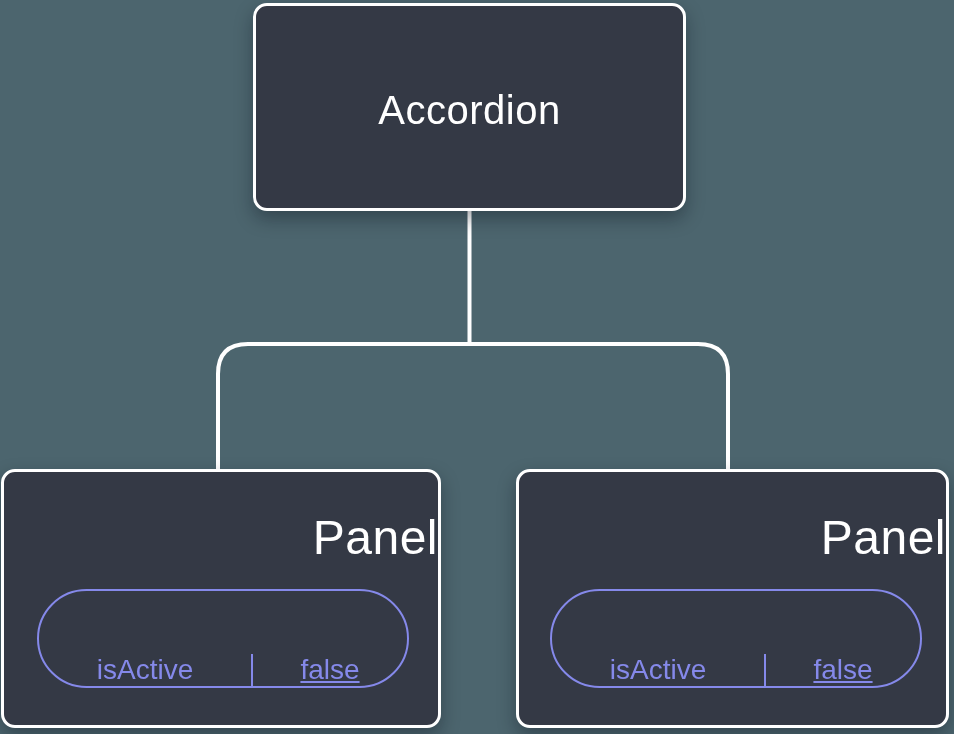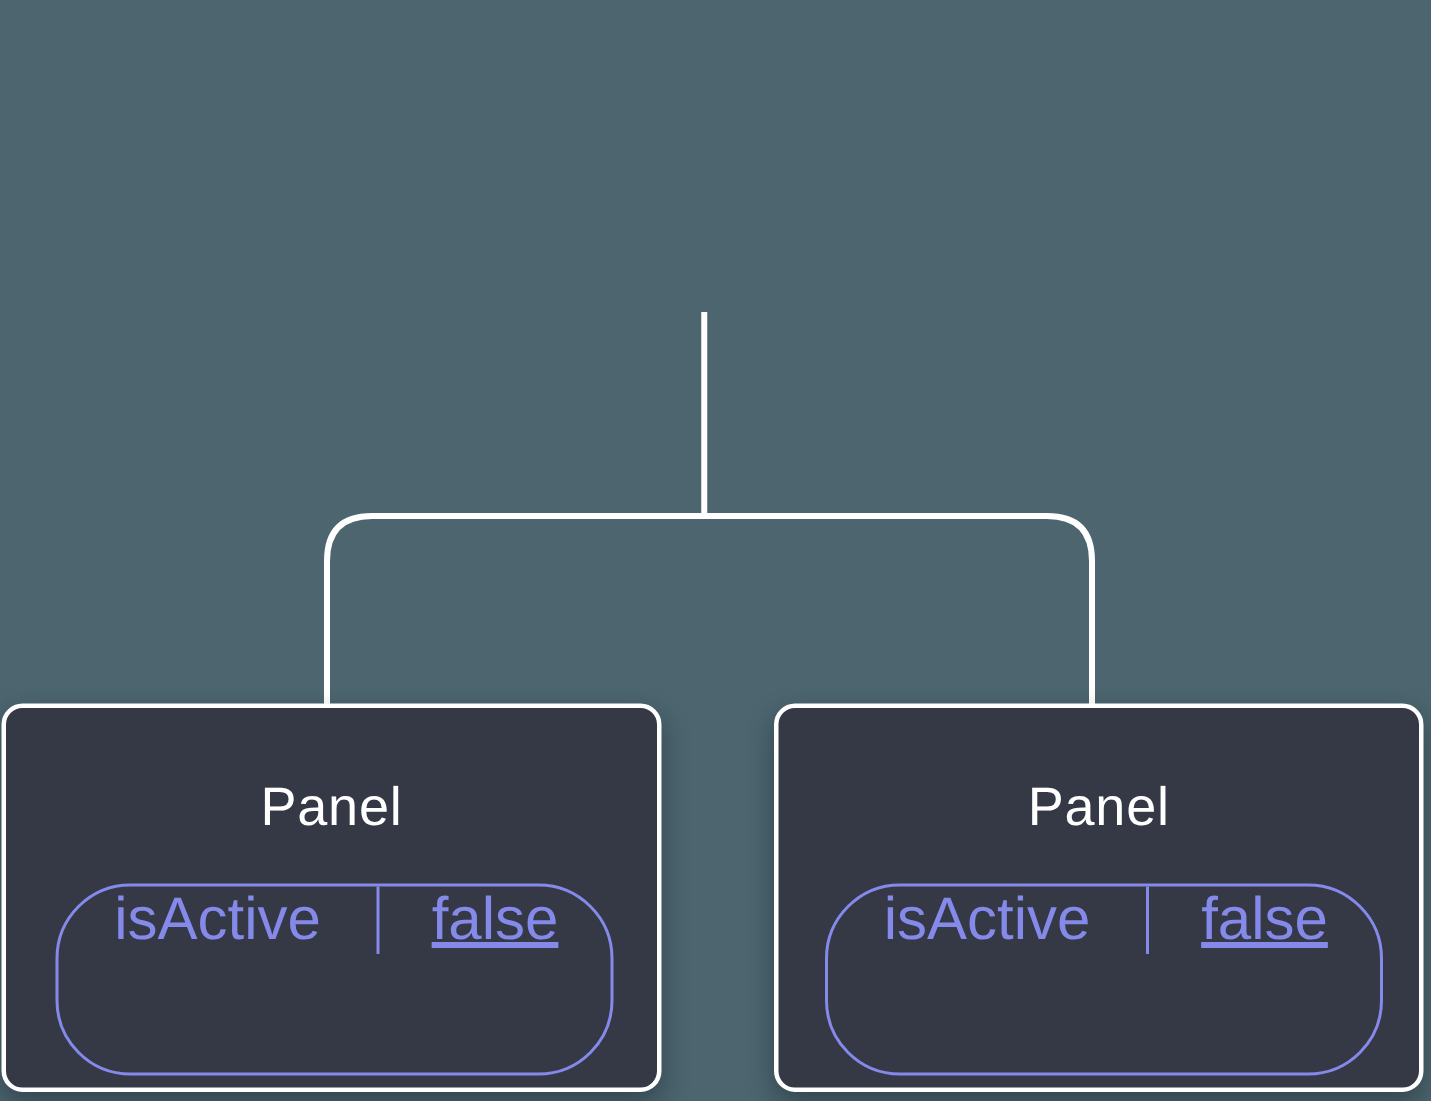--- a/index.html
+++ b/index.html
@@ -51,36 +51,36 @@
   .node-panel {
     top: 469px;
     height: 259px;
   }
   .panel-left  { left: 1px;   width: 440px; }
   .panel-right { left: 516px; width: 433px; }
   .panel-title {
     position: absolute;
     top: 42px; left: 0;
     width: 100%;
-    text-align: center;
-    font-size: 36px;
+    text-align: right;
+    font-size: 48px;
     font-weight: 500;
     line-height: 48px;
     letter-spacing: 0.5px;
   }
   .state-pill {
     position: absolute;
     top: 117px;
-    width: 372px; height: 128px;
+    width: 372px; height: 99px;
     border: 2.5px solid var(--accent);
     border-radius: 50px;
     display: flex;
-    align-items: flex-start;
+    align-items: flex-end;
     color: var(--accent);
-    font-size: 40px;
+    font-size: 28px;
   }
   .panel-left  .state-pill { left: 33px; }
   .panel-right .state-pill { left: 31px; }
   .pill-key {
     width: 214px;
     border-right: 2.5px solid var(--accent);
     display: flex;
     align-items: center;
     justify-content: center;
   }
@@ -95,20 +95,23 @@
 </head>
 <body>
 
 <div class="canvas">
 
   <svg class="connectors" viewBox="0 0 954 734" xmlns="http://www.w3.org/2000/svg">
     <path d="M 469.5 208 L 469.5 344" fill="none" stroke="#FFFFFF" stroke-width="4"></path>
     <path d="M 218 470 L 218 374 Q 218 344 248 344 L 698 344 Q 728 344 728 374 L 728 470" fill="none" stroke="#FFFFFF" stroke-width="4"></path>
   </svg>
 
+  <div class="node node-root">
+    <span class="node-label">Accordion</span>
+  </div>
 
   <div class="node node-panel panel-left">
     <div class="panel-title">Panel</div>
     <div class="state-pill">
       <div class="pill-key">isActive</div>
       <div class="pill-value">false</div>
     </div>
   </div>
 
   <div class="node node-panel panel-right">

